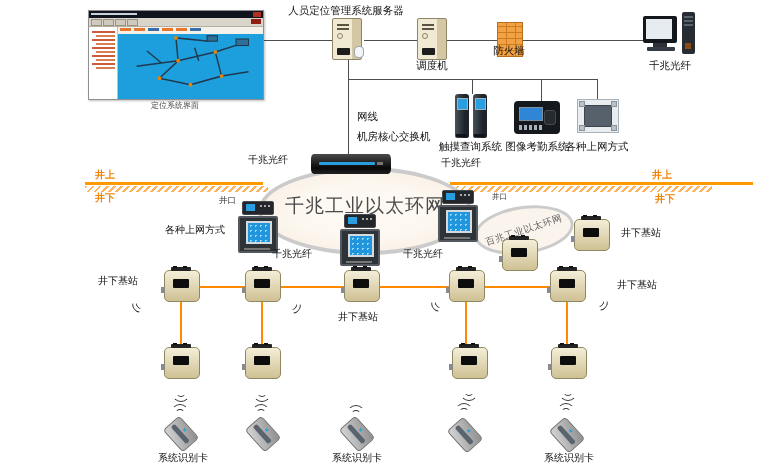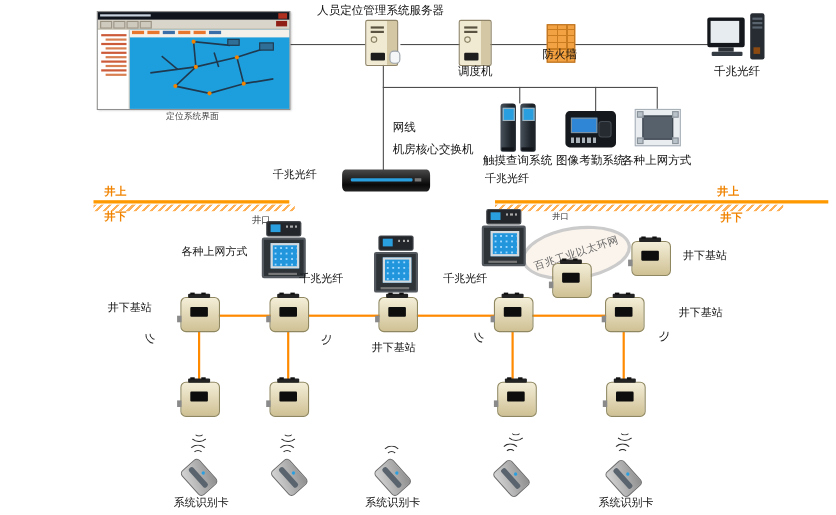--- a/index.html
+++ b/index.html
@@ -9,21 +9,21 @@
   .ln{position:absolute;background:#4d4d4d;z-index:1;}
   .oln{position:absolute;background:#ff8a00;z-index:1;}
   .gline{position:absolute;background:#ff9900;height:3px;z-index:1;}
   .hatch{position:absolute;height:6px;z-index:1;
          background:repeating-linear-gradient(135deg,#ffb157 0 2px,rgba(255,255,255,0) 2px 5px);}
   
   .lbl{position:absolute;font-size:10px;line-height:12px;color:#111;z-index:6;white-space:nowrap;}
   .lbl.c{text-align:center;}
   .lbl.big{font-size:10.5px;}
   .lbl.or{color:#f08300;font-weight:bold;}
-  .lbl.tiny{font-size:8px;color:#333;margin-left:10px;}
+  .lbl.tiny{font-size:8px;color:#333;}
   
   .win{position:absolute;left:88px;top:10px;width:174px;height:88px;background:#ece9e2;
        border:1px solid #8f8f8f;box-shadow:1px 1px 2px rgba(0,0,0,.25);z-index:3;}
   .win .tb{height:7px;background:#10141c;position:relative;}
   .win .tb i{position:absolute;left:2px;top:2px;width:46px;height:2px;background:#c8d2de;}
   .win .tb em{position:absolute;right:2px;top:1px;width:8px;height:5px;background:#b03020;}
   .win .mb{height:8px;background:#d9d5ca;border-bottom:1px solid #b3ae9f;position:relative;}
   .win .mb i{position:absolute;top:1px;width:9px;height:5px;background:#cfcabe;border:1px solid #9a9384;}
   .win .mb em{position:absolute;right:2px;top:1px;width:10px;height:5px;background:#8f1f14;}
   .win .body{position:absolute;left:0;top:16px;right:0;bottom:0;display:flex;}
@@ -282,20 +282,23 @@
       <i class="c3"></i>
       <i class="c4"></i>
   </div>
   <div class="lbl c big" style="left:561px;top:140px;width:72px;">各种上网方式</div>
 
   <div class="lbl or" style="left:95px;top:169px;">井上</div>
   <div class="lbl or" style="left:95px;top:192px;">井下</div>
   <div class="lbl or" style="left:652px;top:169px;">井上</div>
   <div class="lbl or" style="left:655px;top:193px;">井下</div>
 
+  <div class="ring-big">
+    <span>千兆工业以太环网</span>
+  </div>
   <div class="ring-small">
     <span>百兆工业以太环网</span>
   </div>
 
   <div class="lbl tiny" style="left:219px;top:194px;font-size:8.5px;">井口</div>
   <div class="lbl tiny" style="left:492px;top:191px;font-size:7.5px;">井口</div>
   <div class="lbl" style="left:165px;top:224px;">各种上网方式</div>
 
   <div class="lbl" style="left:248px;top:154px;">千兆光纤</div>
   <div class="lbl" style="left:441px;top:157px;">千兆光纤</div>

